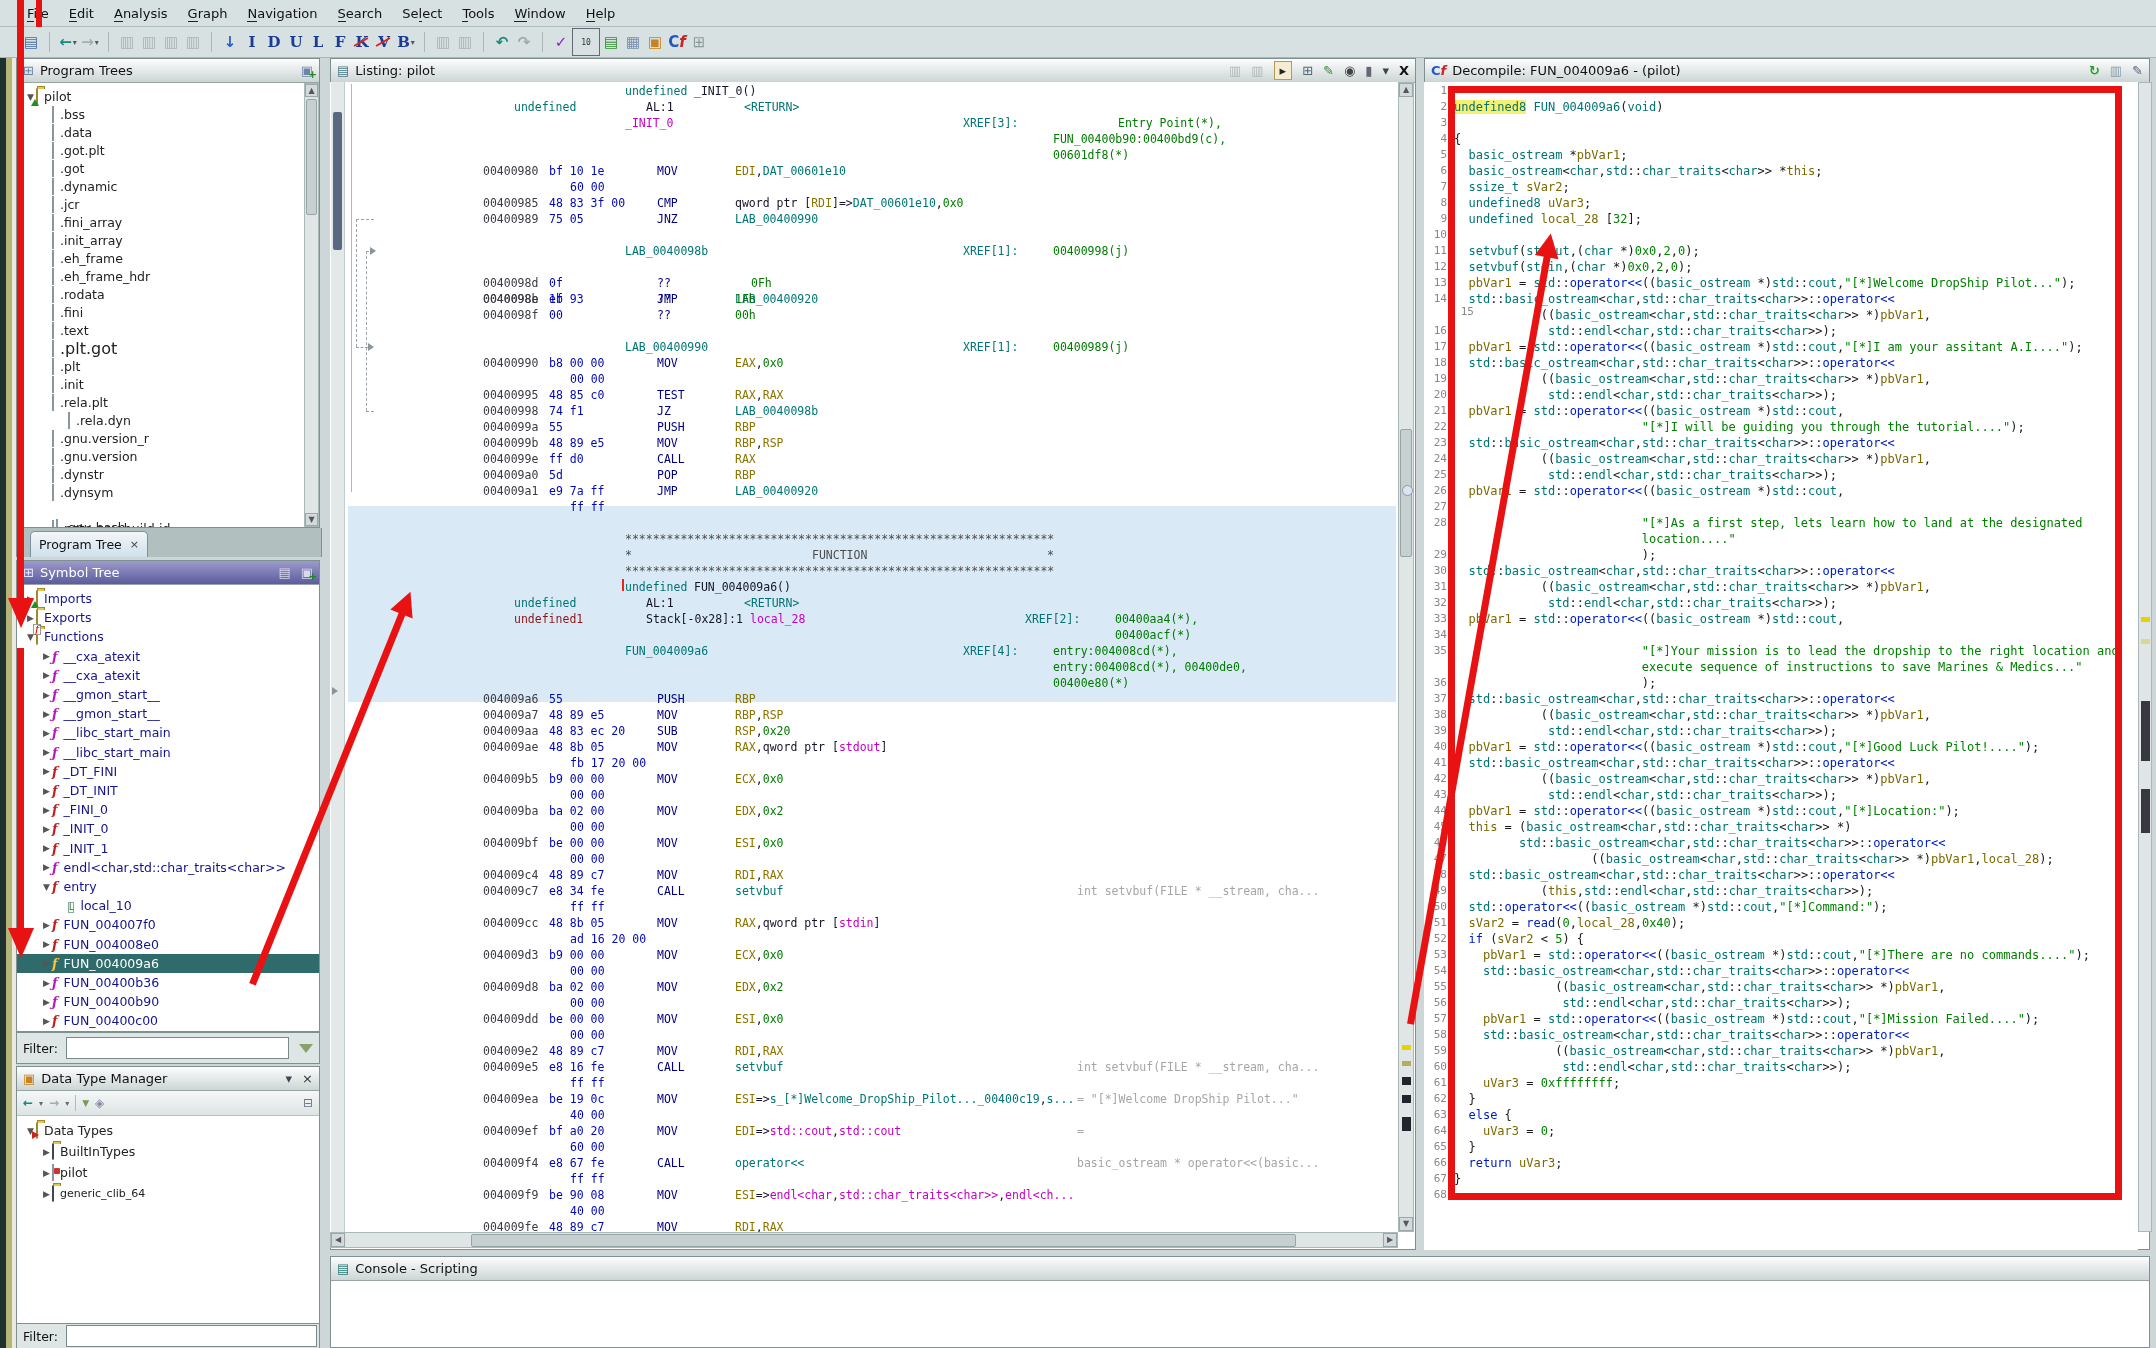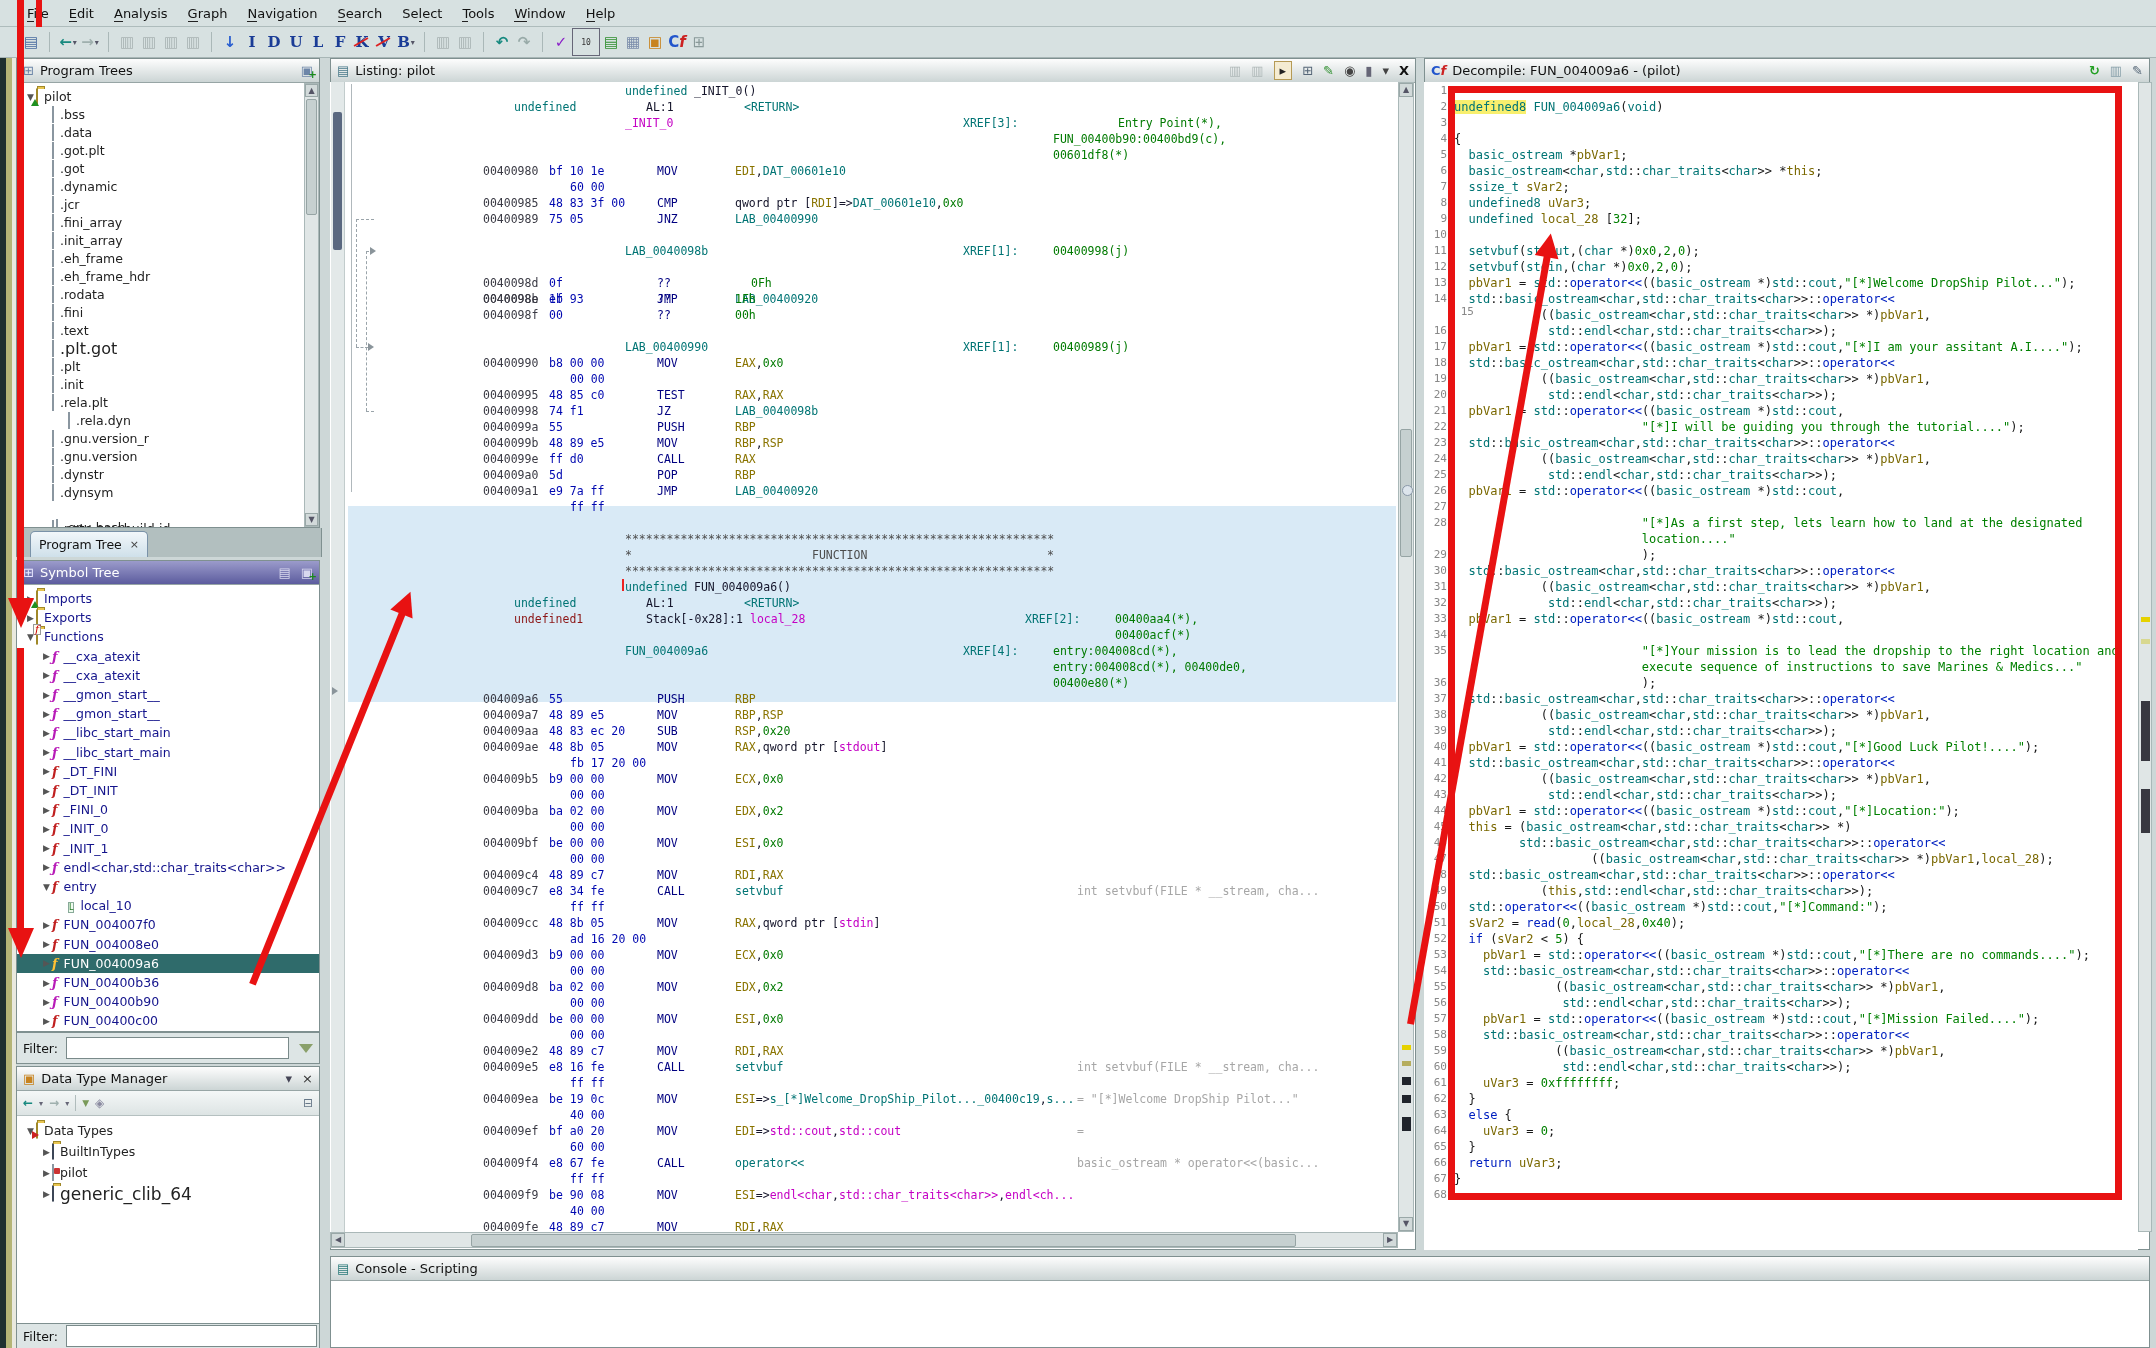--- a/index.html
+++ b/index.html
@@ -489,21 +489,21 @@
           <span class="sec-label" style="font-size: 12.5px;">BuiltInTypes</span>
         </div>
         <div class="trow" style="top: 48px; padding-left: 24px;">
           <span class="tarrow">▶</span>
           <span class="ticon"><span class="pg pg-red"></span></span>
           <span class="sec-label" style="font-size: 12.5px;">pilot</span>
         </div>
         <div class="trow" style="top: 69px; padding-left: 24px;">
           <span class="tarrow">▶</span>
           <span class="ticon"><span class="fold fold-dark"></span></span>
-          <span class="sec-label" style="font-size: 17px;">generic_clib_64</span>
+          <span class="sec-label" style="font-size: 11px;">generic_clib_64</span>
         </div>
       </div>
     <div class="filterrow" style="left:0;right:0;bottom:-2px;height:26px;border-left:none;border-right:none;">
       <label>Filter:</label>
       <input value="" style="">
     </div>
   </div>
 
   <div class="panel" style="left:330px;top:58px;width:1086px;height:1192px;">
     <div class="phead">

